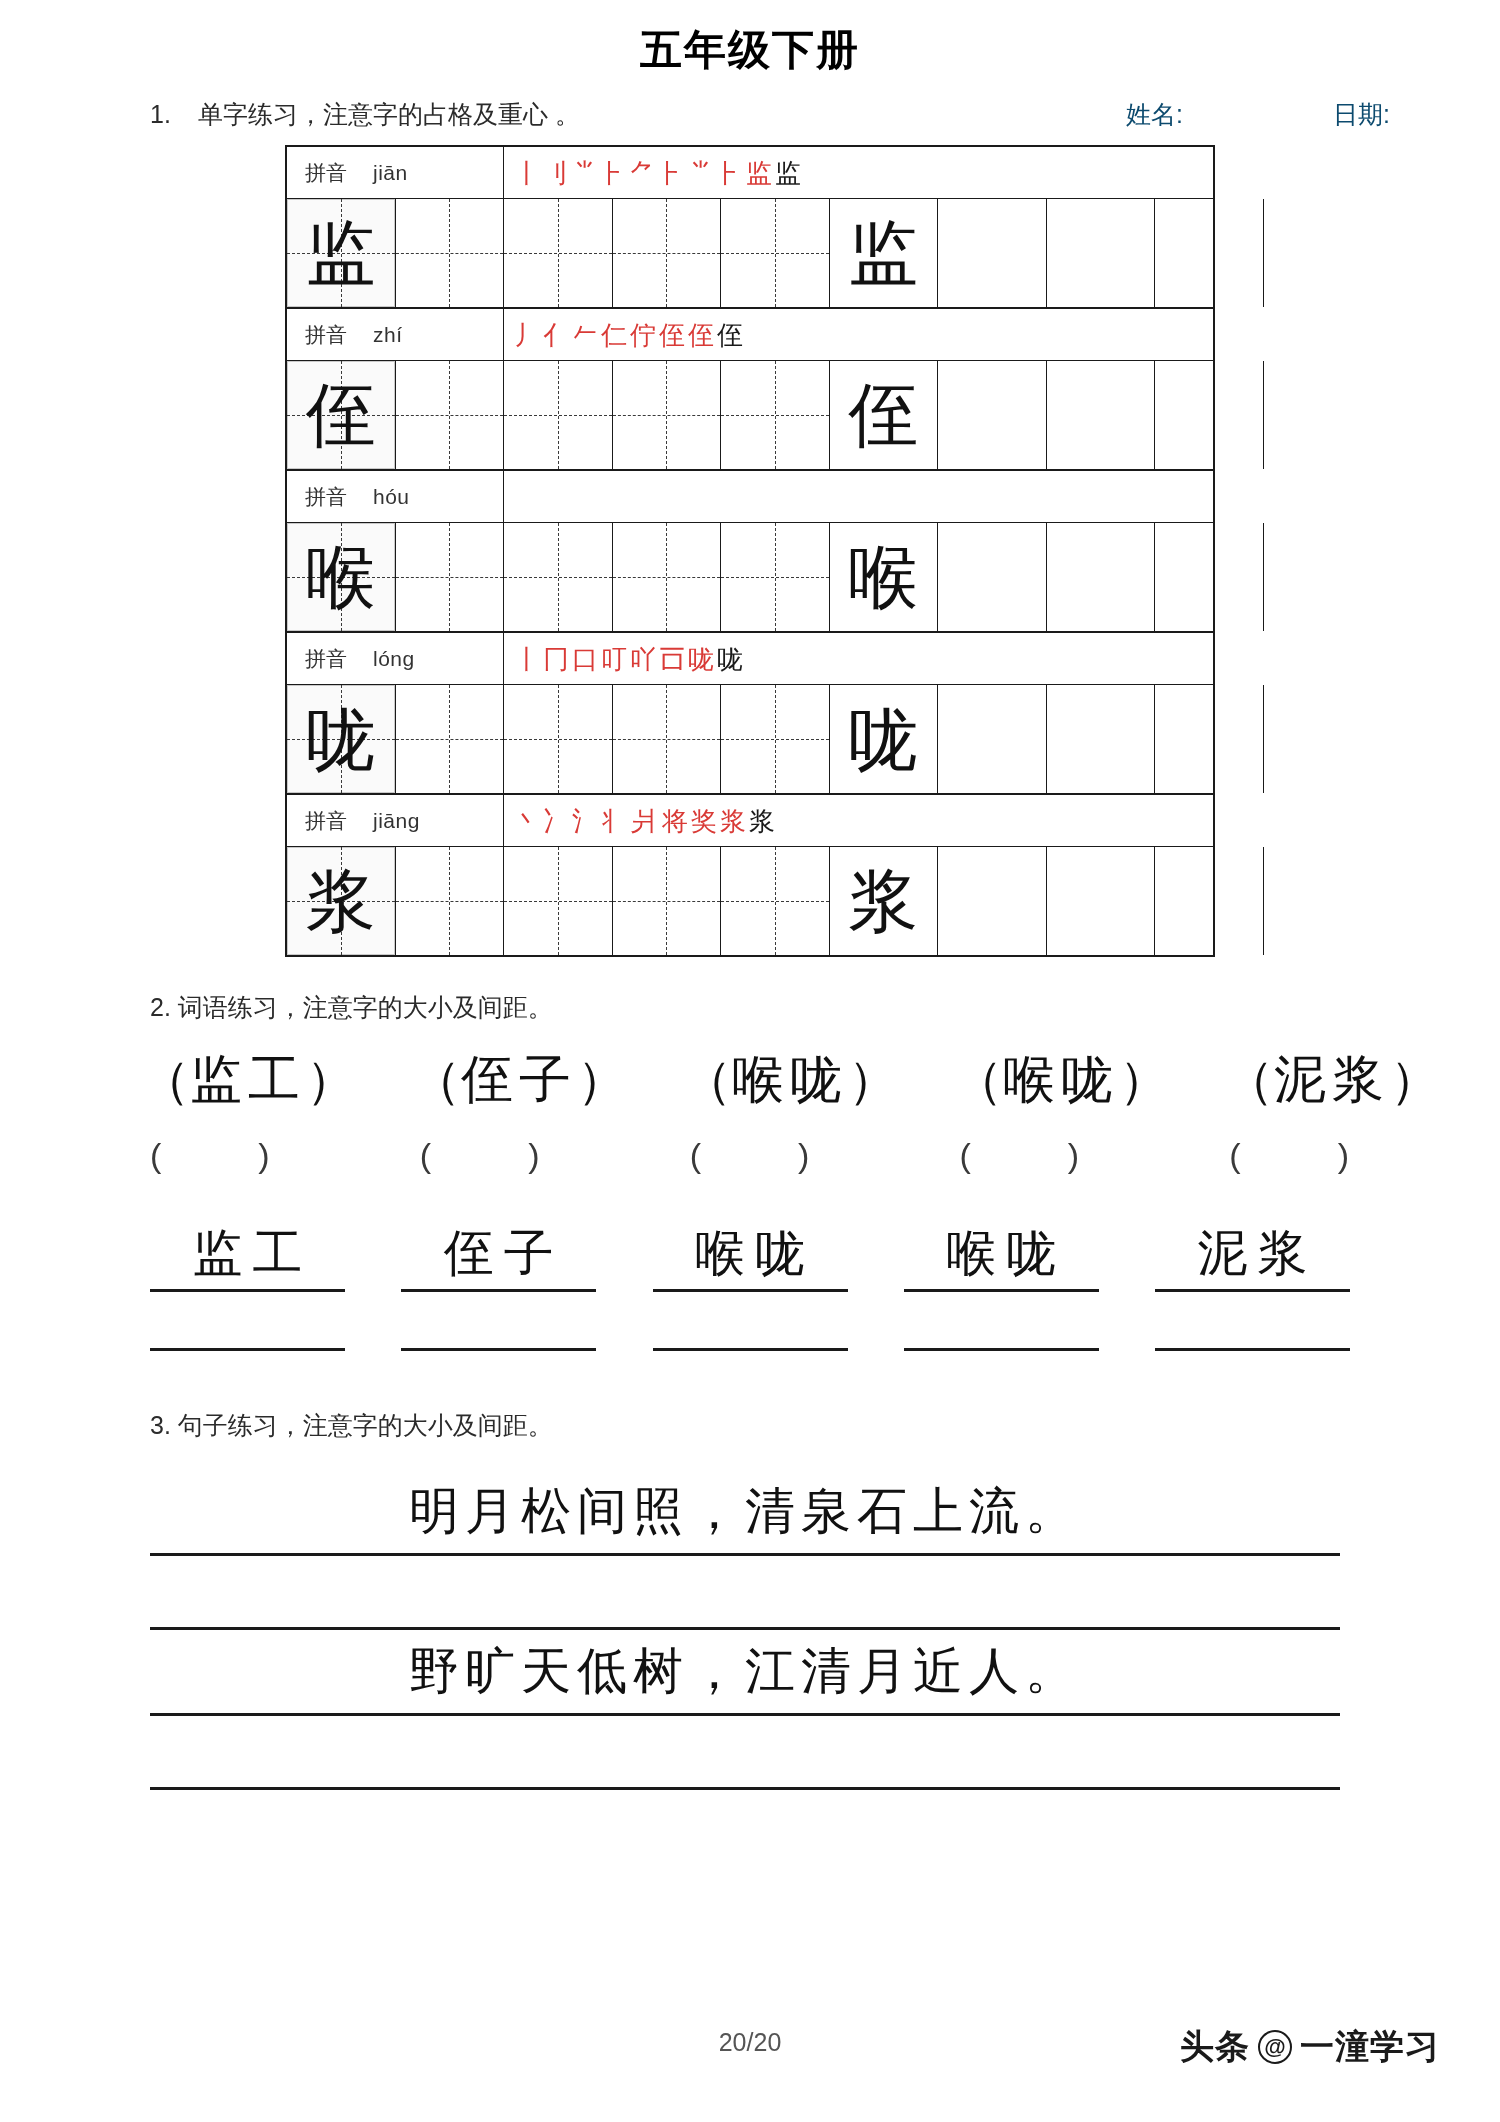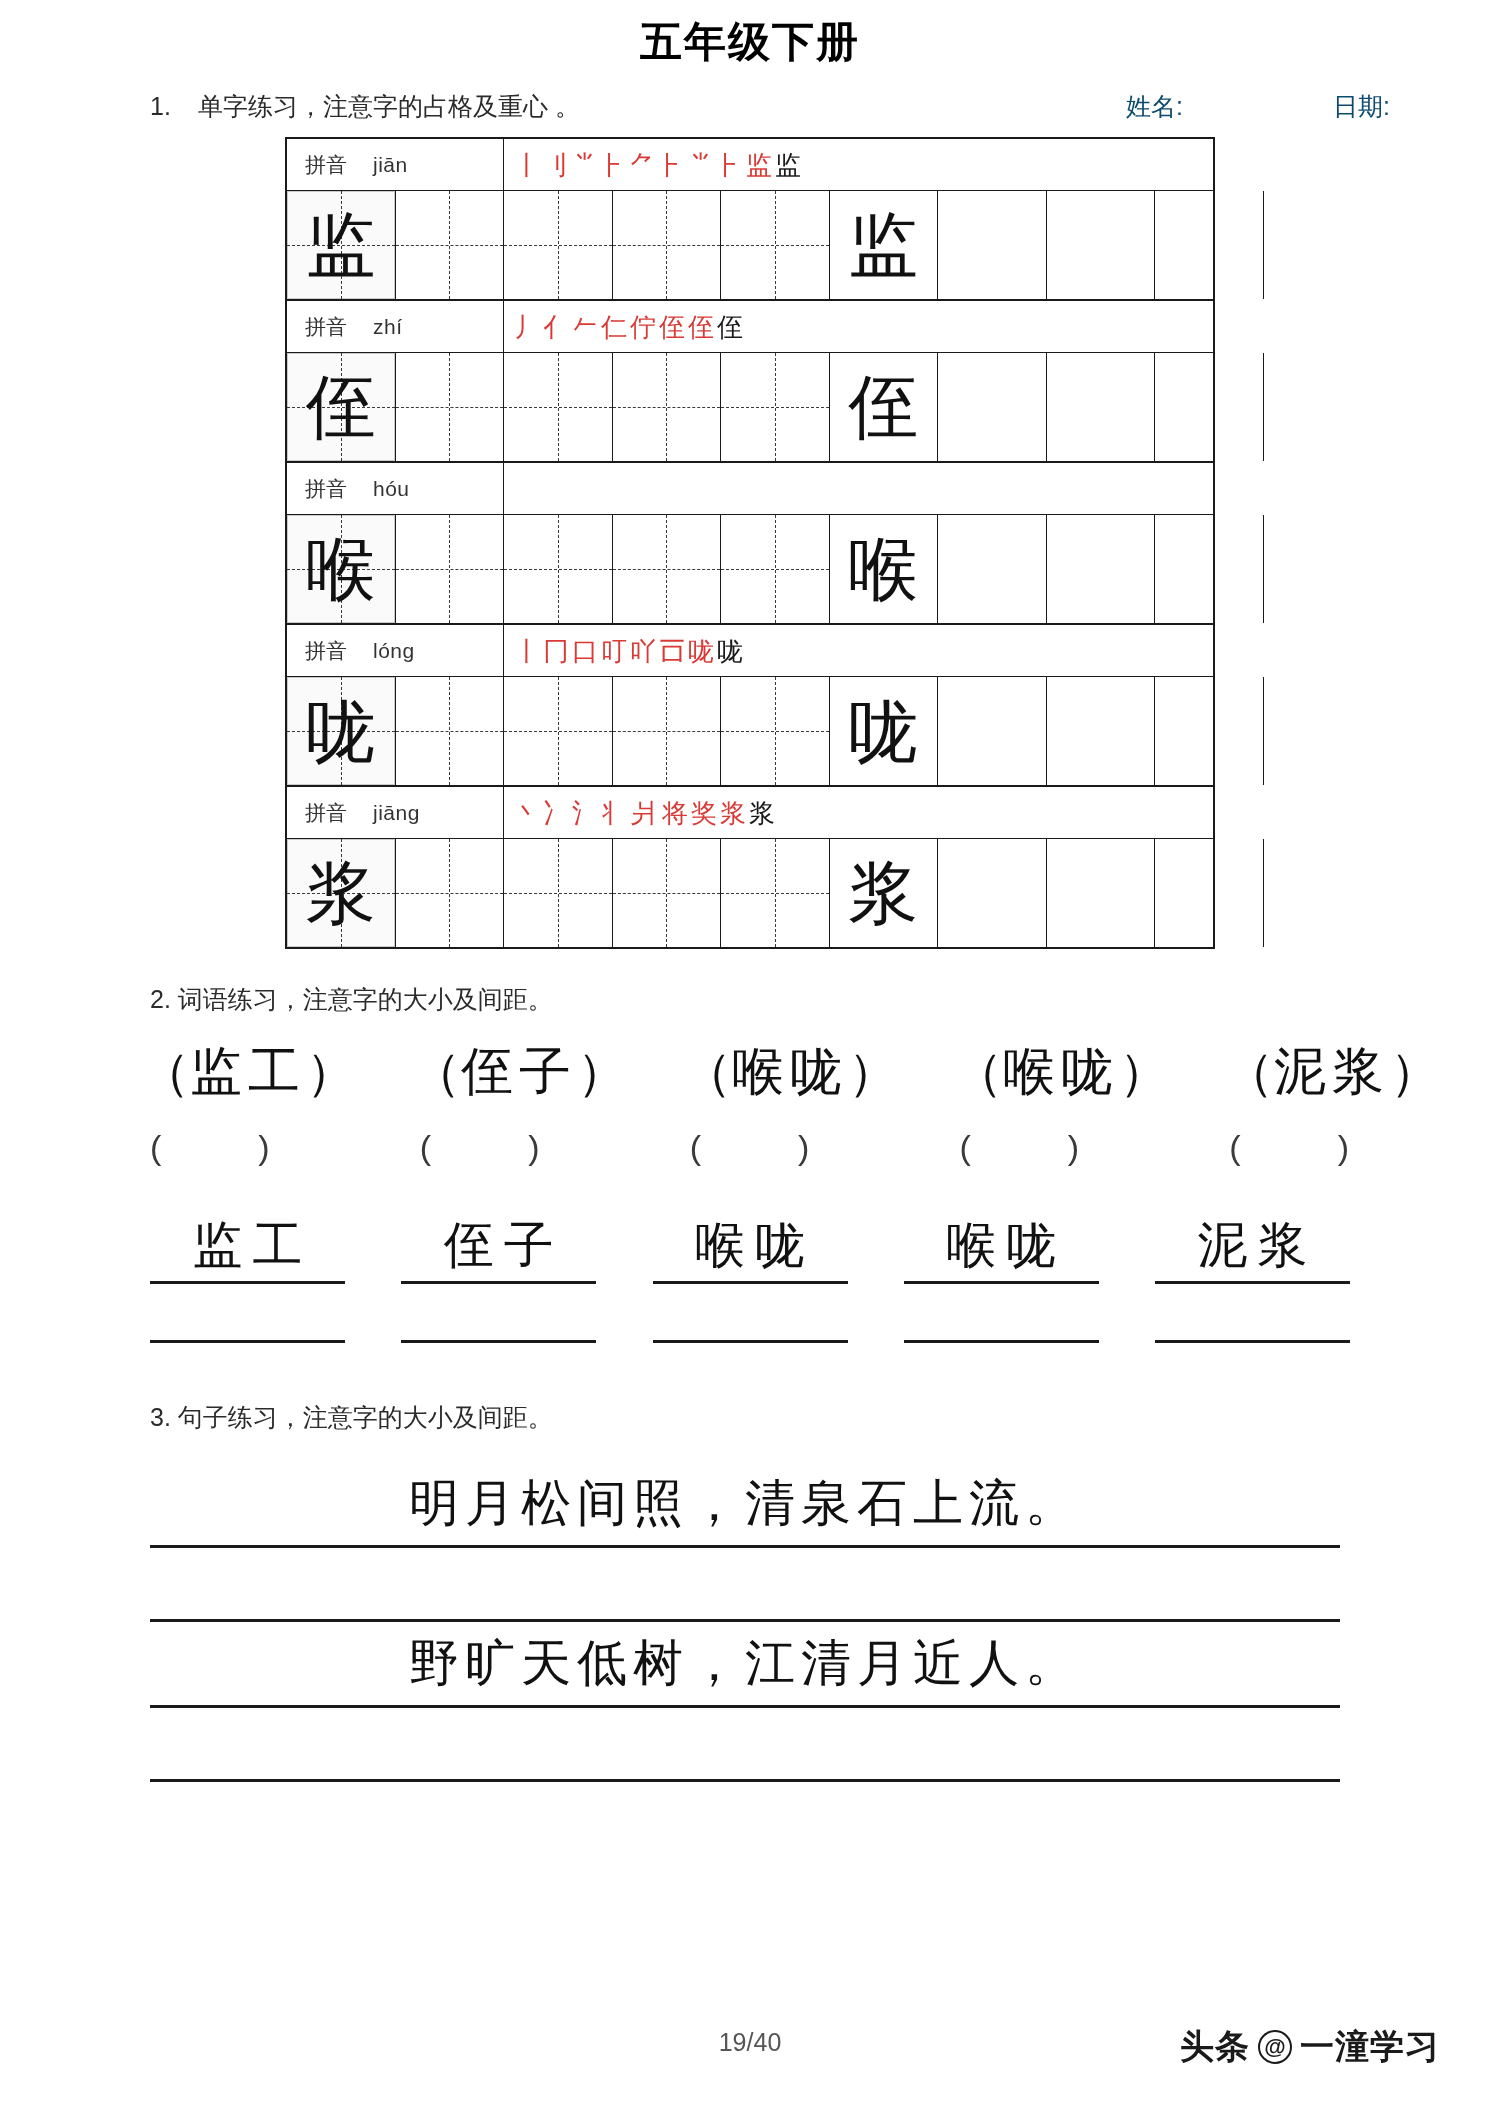--- a/index.html
+++ b/index.html
@@ -13,21 +13,21 @@
     position: relative;
     overflow: hidden;
   }
 
   
   .page-title {
     text-align: center;
     font-size: 42px;
     font-weight: bold;
     letter-spacing: 2px;
-    padding-top: 14px;
+    padding-top: 22px;
     padding-bottom: 4px;
     color: #000;
   }
 
   
   .instr-row {
     display: flex;
     align-items: baseline;
     padding-left: 150px;
     padding-right: 110px;
@@ -459,19 +459,19 @@
       <span class="sentence-text">明月松间照，清泉石上流。</span>
     </div>
     <div class="sentence-blank"></div>
     <div class="sentence-line">
       <span class="sentence-text">野旷天低树，江清月近人。</span>
     </div>
     <div class="sentence-blank"></div>
   </div>
 
 <div class="footer">
-  <div class="page-num">19/40</div>
+  <div class="page-num">20/20</div>
   <div class="watermark">
     <span class="wm-logo">头条</span>
     <span class="wm-at">@</span>
     <span class="wm-name">一潼学习</span>
   </div>
 </div>
 
 </body></html>

